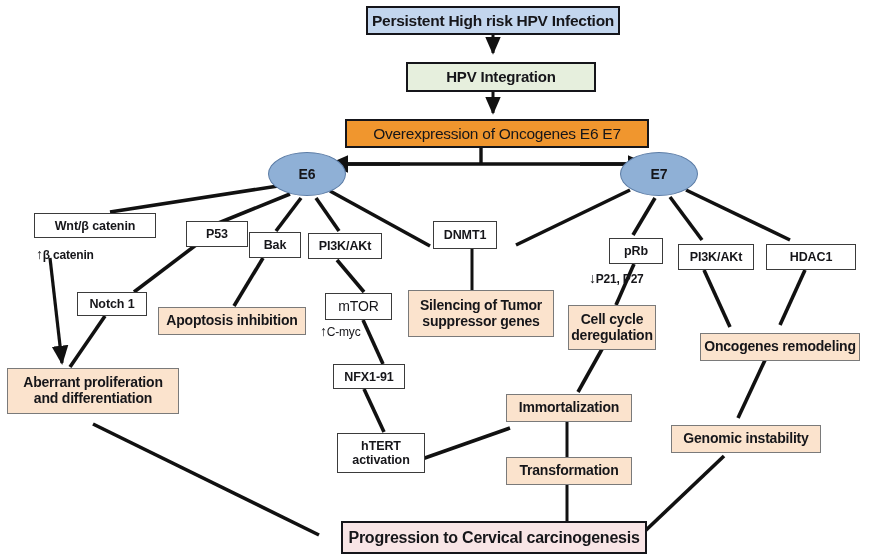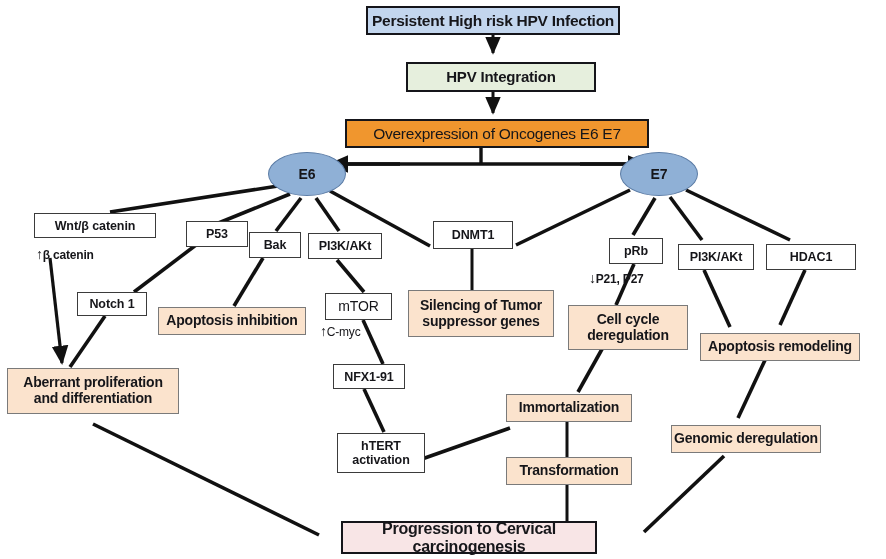--- a/index.html
+++ b/index.html
@@ -186,21 +186,21 @@
   </div>
 
   <div class="node box-plain" style="left:249px; top:232px; width:52px; height:26px;">
     <span>Bak</span>
   </div>
 
   <div class="node box-plain" style="left:308px; top:233px; width:74px; height:26px;">
     <span>PI3K/AKt</span>
   </div>
 
-  <div class="node box-plain" style="left:433px; top:221px; width:80px; height:28px;">
+  <div class="node box-plain" style="left:433px; top:221px; width:64px; height:28px;">
     <span>DNMT1</span>
   </div>
 
   <div class="node box-plain" style="left:609px; top:238px; width:54px; height:26px;">
     <span>pRb</span>
   </div>
 
   <div class="node box-plain" style="left:678px; top:244px; width:76px; height:26px;">
     <span>PI3K/AKt</span>
   </div>
@@ -228,47 +228,47 @@
 
   <div class="node box-peach" style="left:158px; top:307px; width:148px; height:28px;">
     <span>Apoptosis inhibition</span>
   </div>
 
   <div class="node box-peach" style="left:408px; top:290px; width:146px; height:47px; flex-direction:column;">
     <span>Silencing of Tumor</span>
     <span>suppressor genes</span>
   </div>
 
-  <div class="node box-peach" style="left:568px; top:305px; width:120px; height:45px; flex-direction:column;">
+  <div class="node box-peach" style="left:568px; top:305px; width:88px; height:45px; flex-direction:column;">
     <span>Cell cycle</span>
     <span>deregulation</span>
   </div>
 
   <div class="node box-peach" style="left:700px; top:333px; width:160px; height:28px;">
-    <span>Apoptosis remodeling</span>
+    <span>Oncogenes remodeling</span>
   </div>
 
   <div class="node box-peach" style="left:7px; top:368px; width:172px; height:46px; flex-direction:column;">
     <span>Aberrant proliferation</span>
     <span>and differentiation</span>
   </div>
 
   <div class="node box-peach" style="left:506px; top:394px; width:126px; height:28px;">
     <span>Immortalization</span>
   </div>
 
   <div class="node box-peach" style="left:671px; top:425px; width:150px; height:28px;">
-    <span>Genomic deregulation</span>
+    <span>Genomic instability</span>
   </div>
 
   <div class="node box-peach" style="left:506px; top:457px; width:126px; height:28px;">
     <span>Transformation</span>
   </div>
 
-  <div class="node box-pink" style="left:341px; top:521px; width:256px; height:33px;">
+  <div class="node box-pink" style="left:341px; top:521px; width:306px; height:33px;">
     <span>Progression to Cervical carcinogenesis</span>
   </div>
 
   <div class="annot" style="left:36px; top:246px;">
     <span style="display:inline;font-size:14px;">↑</span><span style="display:inline;">β catenin</span>
   </div>
 
   <div class="annot" style="left:320px; top:323px;">
     <span style="display:inline;font-size:14px;">↑</span><span style="display:inline;font-weight:400;">C-myc</span>
   </div>

